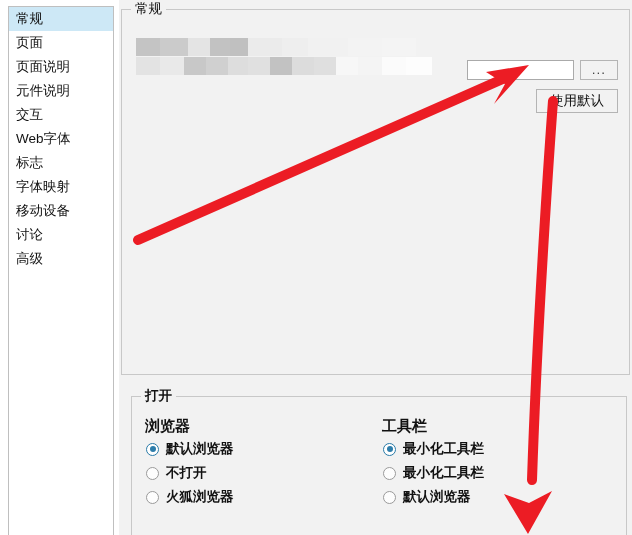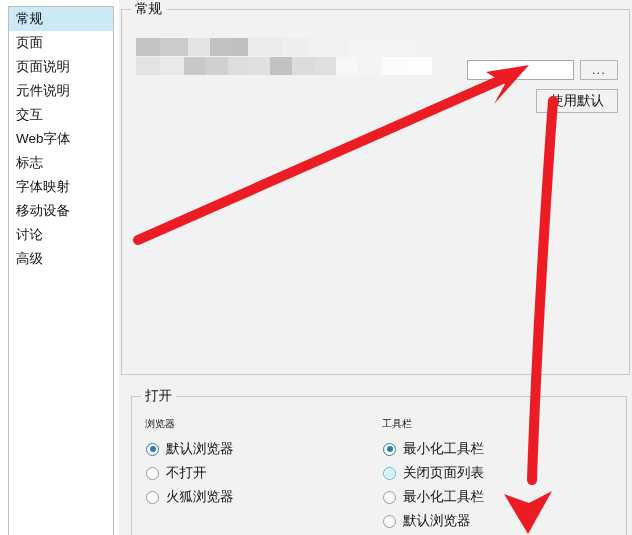--- a/index.html
+++ b/index.html
@@ -67,20 +67,21 @@
   }
 
   #gb-general {
     left: 2px; top: 9px;
     width: 509px; height: 366px;
   }
   #gb-open {
     left: 12px; top: 396px;
     width: 496px; height: 139px;
     border-bottom: none;
+    font-weight: bold;
   }
 
   
   .mosaic-row {
     position: absolute;
     display: flex;
     height: 18px;
   }
   .mosaic-row span { display: block; height: 100%; }
   #mosaic1 { left: 14px; top: 28px; }
@@ -116,21 +117,21 @@
   }
   #btn-default {
     left: 414px; top: 79px;
     width: 82px; height: 24px;
     line-height: 22px;
   }
 
   
   .col-title {
     position: absolute;
-    font-size: 10px;
+    font-size: 15px;
     color: #111111;
     white-space: nowrap;
   }
   #title-browser { left: 13px; top: 20px; }
   #title-toolbar { left: 250px; top: 20px; }
 
   .radio-list { position: absolute; }
   #list-browser { left: 13px; top: 40px; }
   #list-toolbar { left: 250px; top: 40px; }
 
@@ -258,24 +259,20 @@
         </div>
         <div class="radio-item"></div>
       </div>
 
     <div class="col-title" id="title-toolbar">工具栏</div>
     <div class="radio-list" id="list-toolbar">
         <div class="radio-item checked">
           <span class="radio-mark"></span>
           <span class="radio-label">最小化工具栏</span>
         </div>
-        <div class="radio-item hover">
-          <span class="radio-mark"></span>
-          <span class="radio-label">关闭页面列表</span>
-        </div>
         <div class="radio-item">
           <span class="radio-mark"></span>
           <span class="radio-label">最小化工具栏</span>
         </div>
         <div class="radio-item">
           <span class="radio-mark"></span>
           <span class="radio-label">默认浏览器</span>
         </div>
       </div>
   </div>

